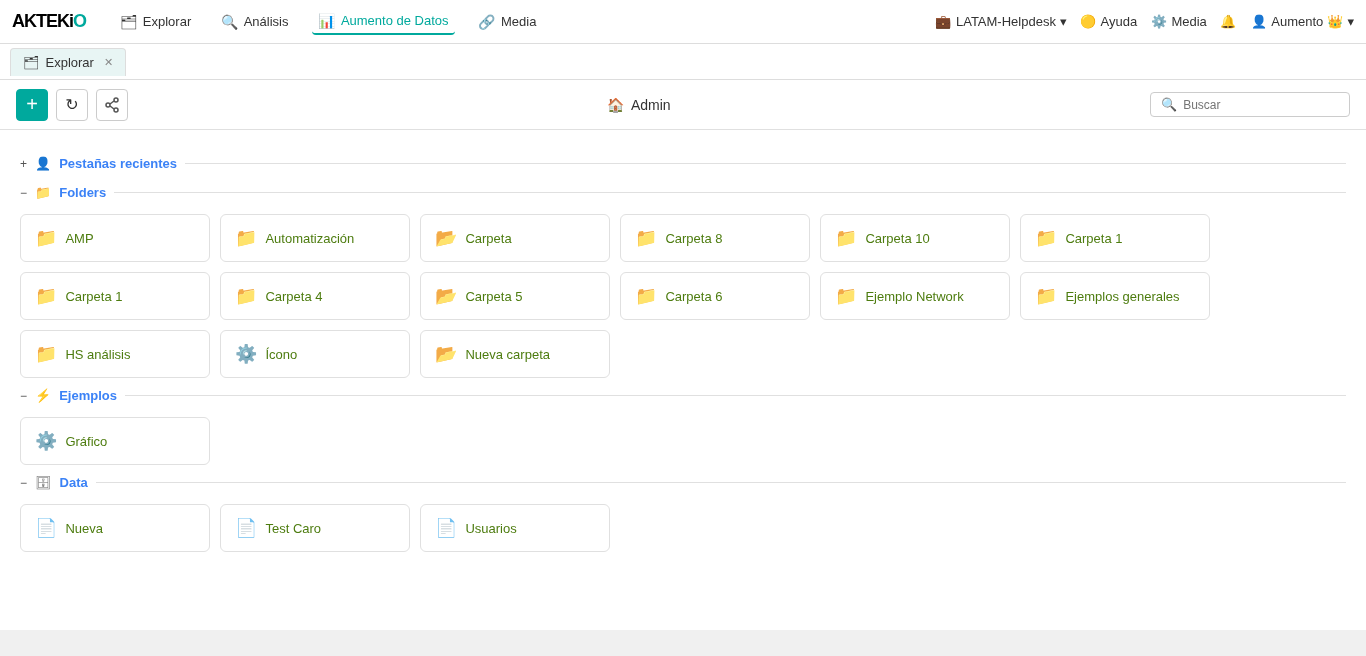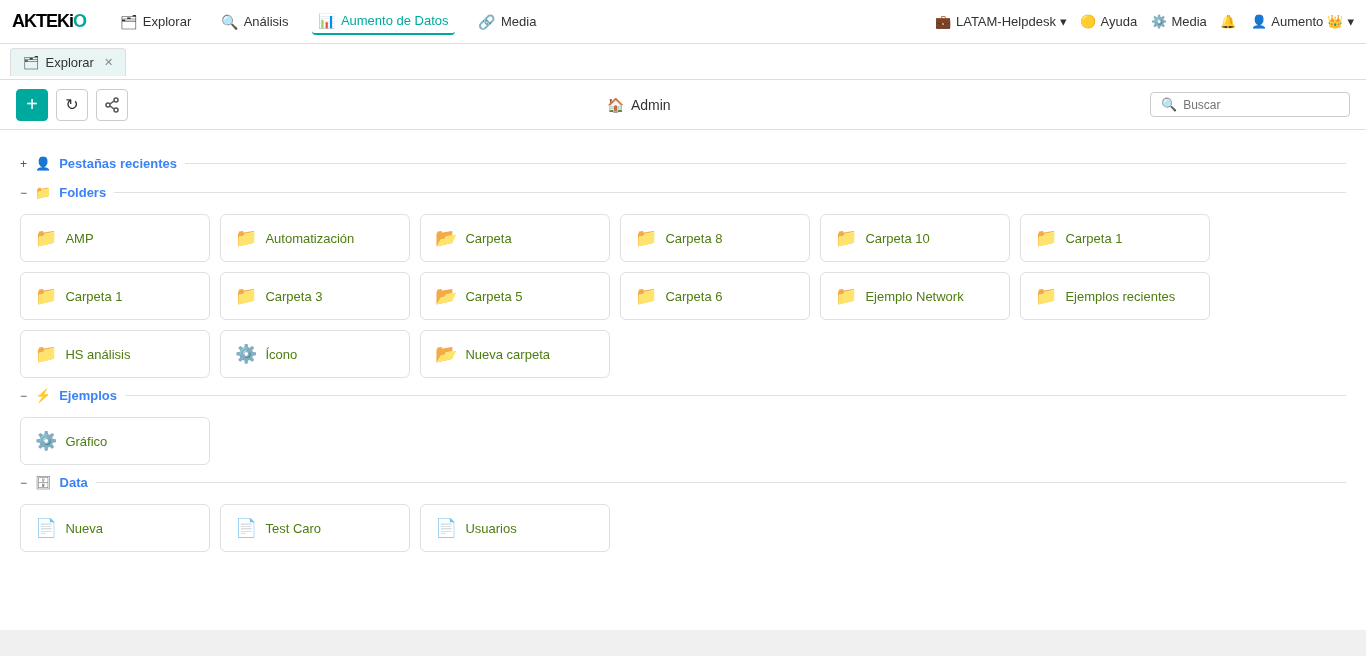--- a/index.html
+++ b/index.html
@@ -214,41 +214,41 @@
       <span class="item-label">Carpeta 1</span>
     </div>
 
     <div class="item-card">
       <span class="item-icon icon-dark-teal">📁</span>
       <span class="item-label">Carpeta 1</span>
     </div>
 
     <div class="item-card">
       <span class="item-icon icon-dark-teal">📁</span>
-      <span class="item-label">Carpeta 3</span>
+      <span class="item-label">Carpeta 4</span>
     </div>
 
     <div class="item-card">
       <span class="item-icon" style="color:#00bfa5;">📂</span>
       <span class="item-label">Carpeta 5</span>
     </div>
 
     <div class="item-card">
       <span class="item-icon icon-blue">📁</span>
       <span class="item-label">Carpeta 6</span>
     </div>
 
     <div class="item-card">
       <span class="item-icon icon-teal">📁</span>
       <span class="item-label">Ejemplo Network</span>
     </div>
 
     <div class="item-card">
       <span class="item-icon icon-dark-teal">📁</span>
-      <span class="item-label">Ejemplos recientes</span>
+      <span class="item-label">Ejemplos generales</span>
     </div>
 
     <div class="item-card">
       <span class="item-icon icon-dark-teal">📁</span>
       <span class="item-label">HS análisis</span>
     </div>
 
     <div class="item-card">
       <span class="item-icon" style="color:#e65100;">⚙️</span>
       <span class="item-label">Ícono</span>

